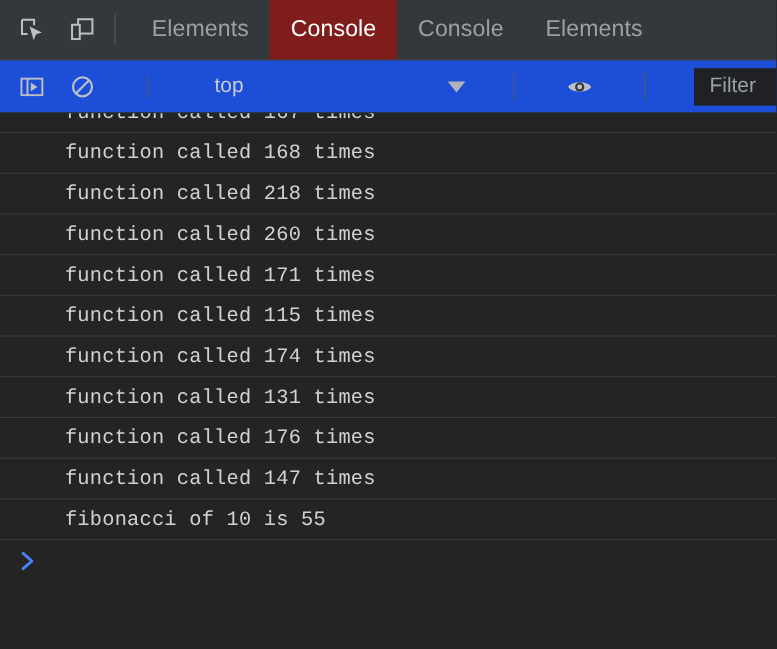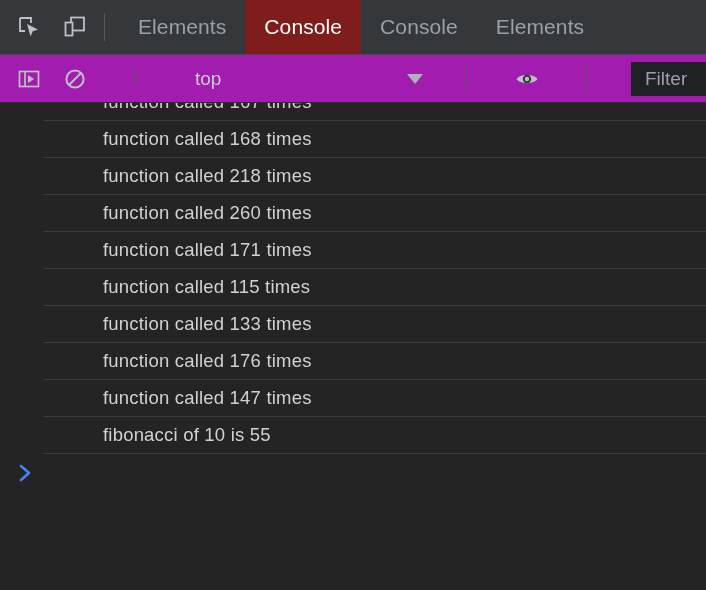--- a/index.html
+++ b/index.html
@@ -70,21 +70,21 @@
   }
   .tab.active {
     background: #7f1d1d;
     color: #ffffff;
   }
 
   
   .toolbar {
     height: 48px;
     flex: 0 0 48px;
-    background: #a21caf;
+    background: #1d4ed8;
     display: flex;
     align-items: center;
     border-bottom: 1px solid #2b2e30;
     box-sizing: border-box;
     gap: 30px;
   }
   .toolbar .vsep2 {
     width: 1px;
     height: 26px;
     background: #55585b;
@@ -139,25 +139,24 @@
     top: -19px;           
   }
   .log-row {
     height: 37px;
     box-sizing: border-box;
     border-bottom: 1px solid #3a3c3e;
     display: flex;
     align-items: center;
     padding-left: 59px;
     color: #cfd2d4;
-    font-family: Liberation Sans, sans-serif;
+    font-family: Liberation Mono, monospace;
     font-size: 18.5px;
     letter-spacing: .2px;
     white-space: nowrap;
-    margin-left: 44px;
   }
   .prompt-row {
     height: 37px;
     display: flex;
     align-items: center;
     padding-left: 16px;
     cursor: text;
   }
   .prompt-chev {
     display: block;
@@ -258,21 +257,24 @@
         <div class="log-row">
           <span>function called 260 times</span>
         </div>
         <div class="log-row">
           <span>function called 171 times</span>
         </div>
         <div class="log-row">
           <span>function called 115 times</span>
         </div>
         <div class="log-row">
-          <span>function called 133 times</span>
+          <span>function called 174 times</span>
+        </div>
+        <div class="log-row">
+          <span>function called 131 times</span>
         </div>
         <div class="log-row">
           <span>function called 176 times</span>
         </div>
         <div class="log-row">
           <span>function called 147 times</span>
         </div>
         <div class="log-row">
           <span>fibonacci of 10 is 55</span>
         </div>

